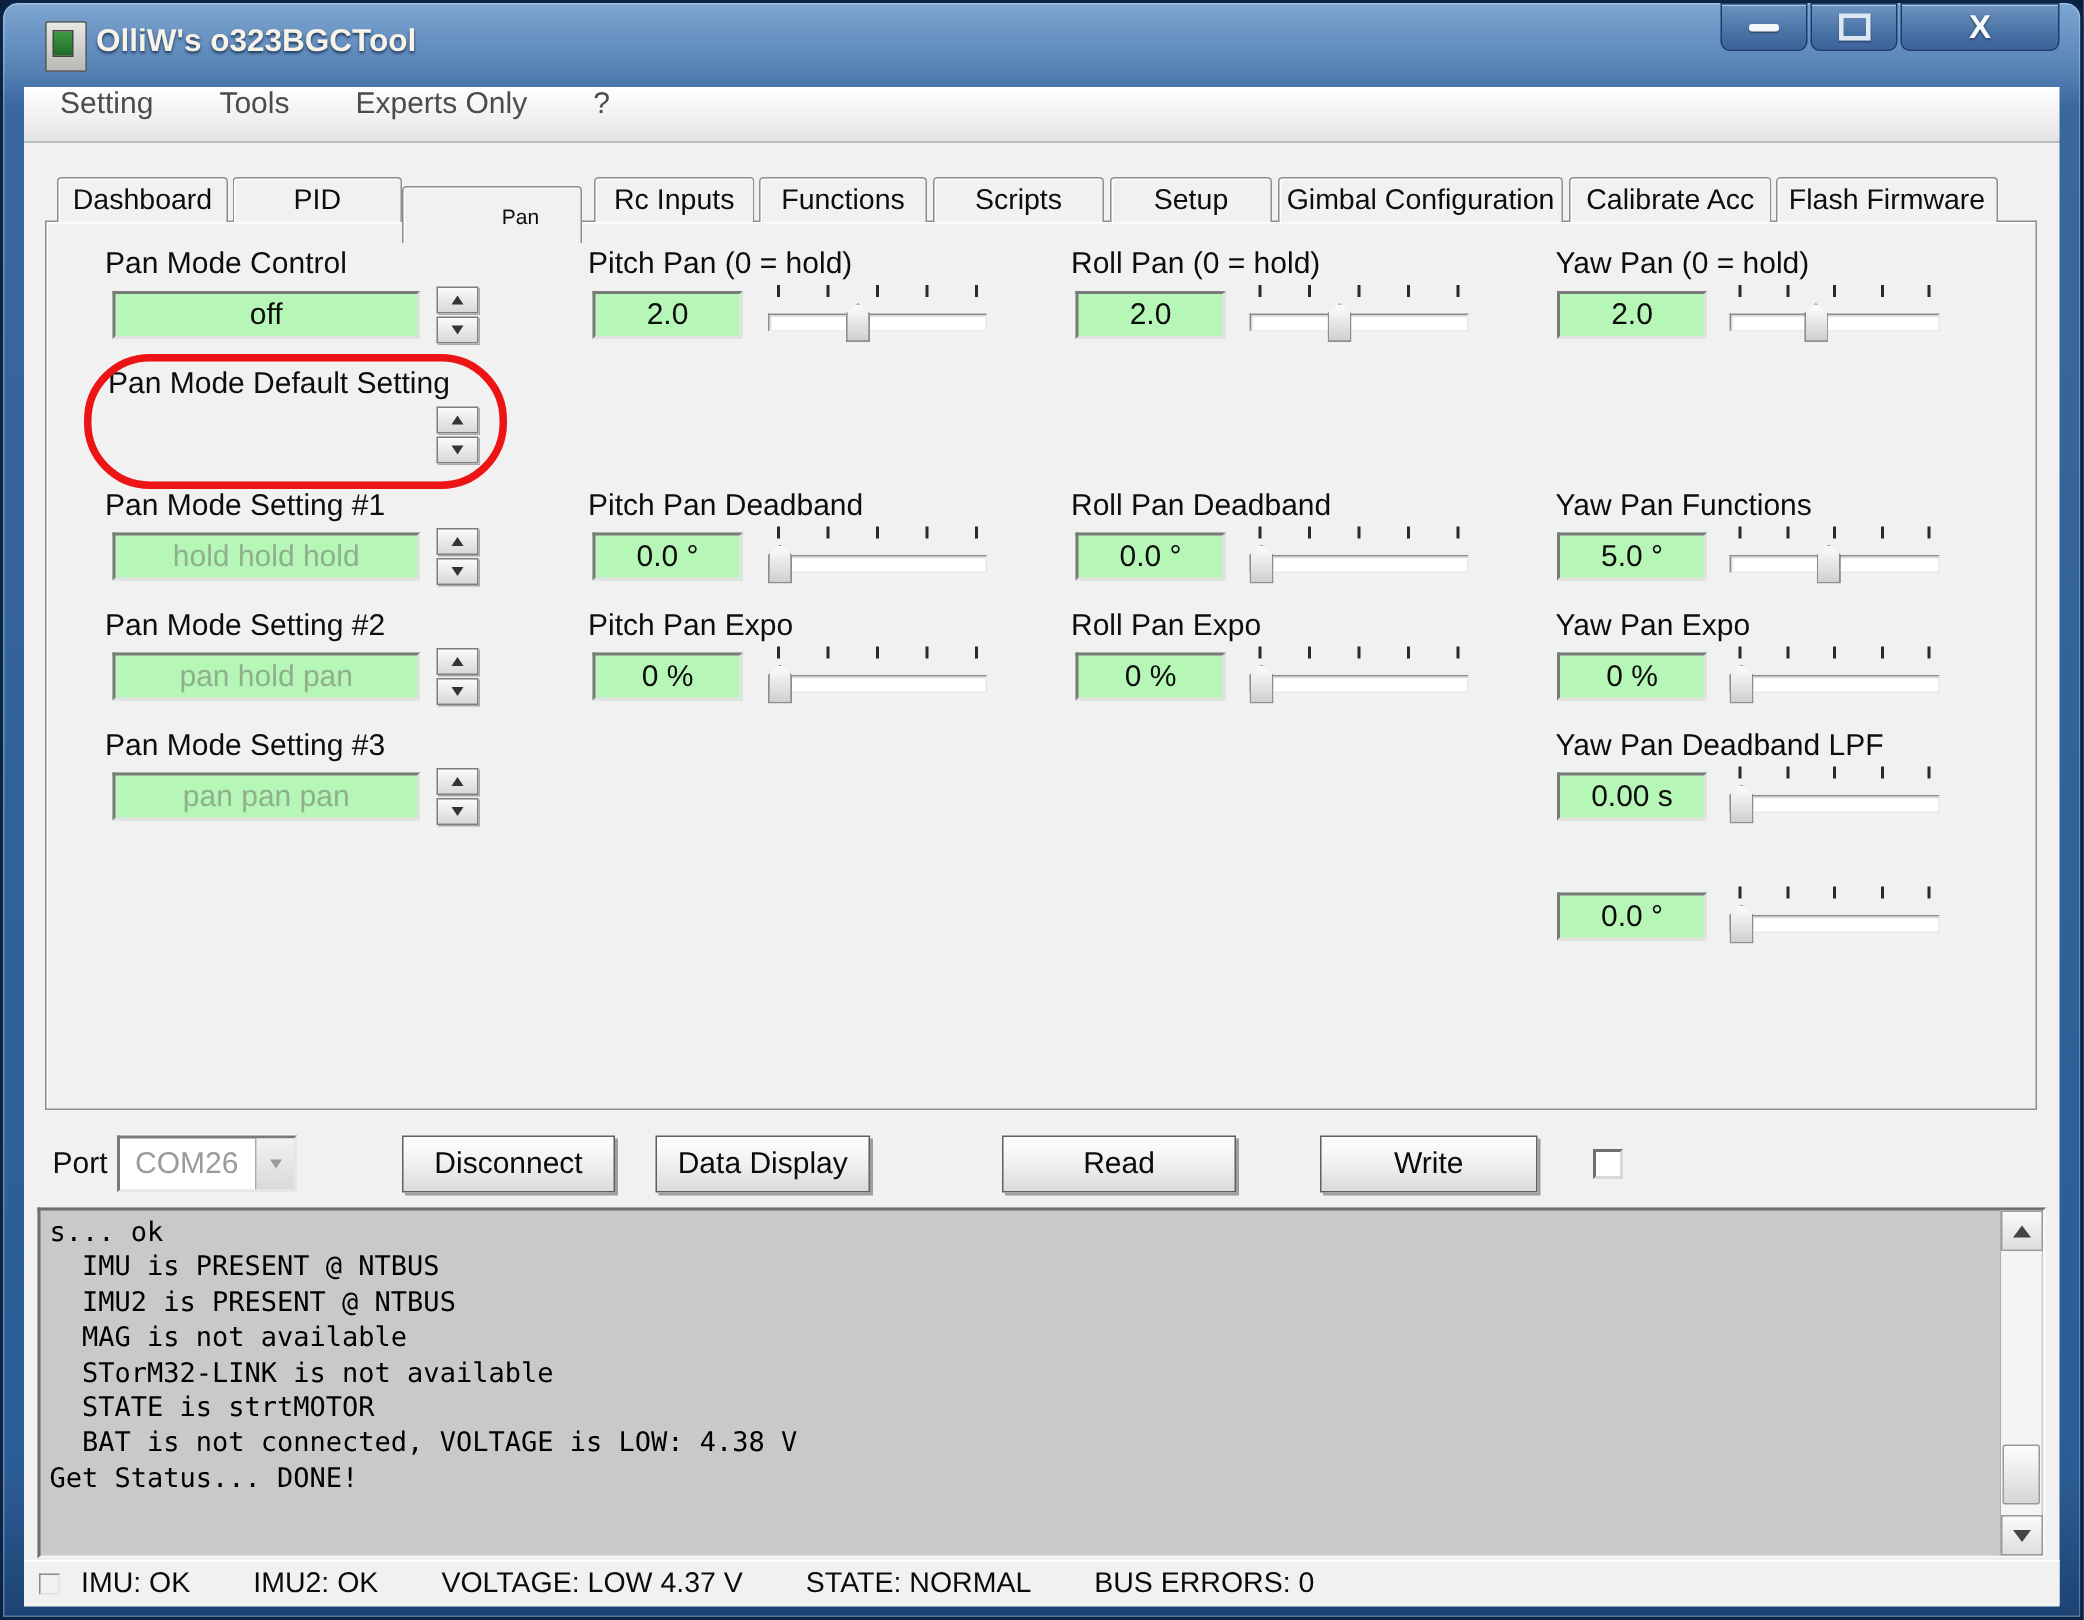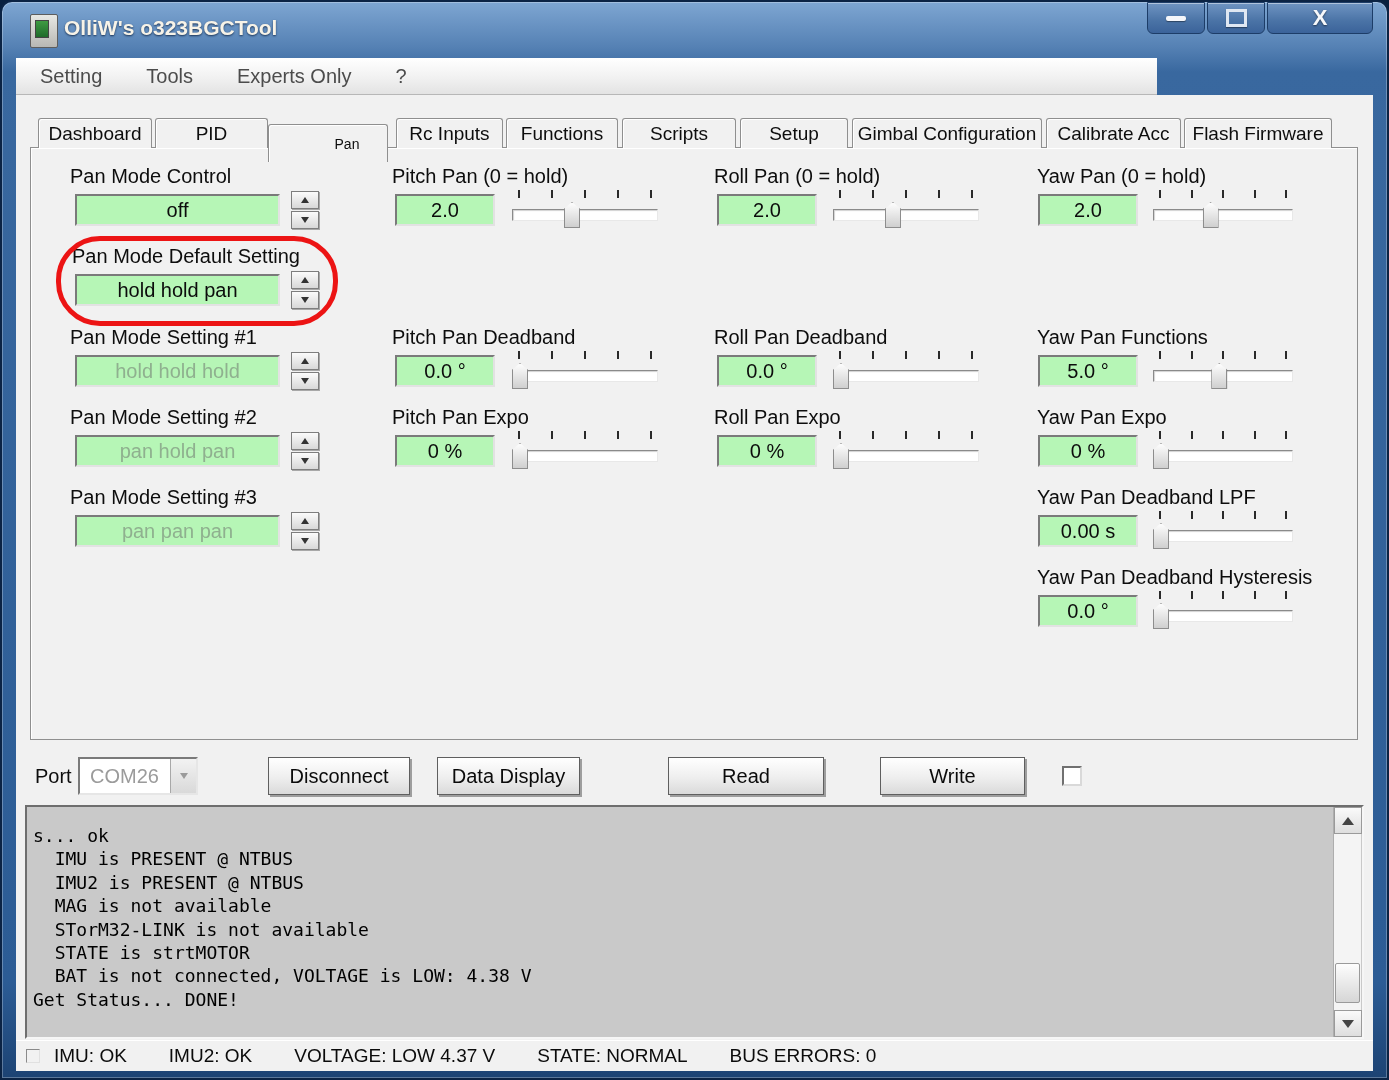--- a/index.html
+++ b/index.html
@@ -37,24 +37,24 @@
     display:flex; align-items:center; justify-content:center;
   }
   .winbtn.min  { width:58px; border-radius:0 0 6px 6px; }
   .winbtn.max  { width:58px; border-radius:0 0 6px 6px; margin-left:2px; }
   .winbtn.close{ width:106px; border-radius:0 0 6px 6px; margin-left:2px; }
   .glyph-min { width:20px; height:5px; background:#f4f6fa; border-radius:2px; box-shadow:0 1px 1px rgba(0,0,0,0.4); }
   .glyph-max { width:15px; height:12px; border:3px solid #dfe7f2; box-shadow:0 1px 1px rgba(0,0,0,0.35); }
   .glyph-close { font-size:22px; font-weight:bold; color:#f6f8fb; text-shadow:0 1px 2px rgba(0,0,0,0.5); line-height:1; }
   
   .menubar {
-    position:absolute; left:16px; top:58px; width:1141px; height:37px;
+    position:absolute; left:16px; top:58px; width:1357px; height:37px;
     background:linear-gradient(180deg,#ffffff,#f1f1f1 55%,#e3e3e3);
     border-bottom:1px solid #b7b7b7; box-sizing:border-box;
-    display:flex; align-items:center; gap:0;
+    display:flex; gap:0;
   }
   .menuitem { padding:0 22px; font-size:20px; color:#4c4c4c; white-space:nowrap; }
   .menuitem:first-child { padding-left:24px; }
   
   .client { position:absolute; left:16px; top:95px; width:1357px; height:975px; background:#f1f1f1; }
   
   .tab {
     position:absolute; top:118px; height:30px; box-sizing:border-box;
     background:#f1f1f1; border:1px solid #8f8f8f; border-bottom:none;
     border-radius:3px 3px 0 0; box-shadow:inset 1px 1px 0 #ffffff;
@@ -127,21 +127,21 @@
   .dd-btn .tri-down { border-top-color:#9a9a9a; }
   .checkbox {
     position:absolute; width:20px; height:20px; box-sizing:border-box; z-index:5;
     background:#ffffff; border:2px solid; border-color:#707070 #d9d9d9 #d9d9d9 #707070;
   }
   
   .console {
     position:absolute; left:25px; top:805px; width:1339px; height:234px; box-sizing:border-box; z-index:5;
     background:#c9c9c9; border:2px solid; border-color:#6e6e6e #f6f6f6 #f6f6f6 #6e6e6e;
     font-family:"DejaVu Sans Mono", monospace; font-size:18px; line-height:23.4px; color:#000;
-    padding:17px 6px; overflow:hidden;
+    padding:3px 6px; overflow:hidden;
   }
   .console .line { white-space:pre; }
   .vscroll {
     position:absolute; left:1333px; top:807px; width:28px; height:230px; z-index:6;
     background:#f4f4f4; border-left:1px solid #adadad; box-sizing:border-box;
   }
   .sbtn {
     position:absolute; left:0; width:28px; height:27px; box-sizing:border-box;
     background:linear-gradient(180deg,#fafafa,#dedede); border:1px solid #9a9a9a;
     display:flex; align-items:center; justify-content:center;
@@ -214,21 +214,20 @@
     <div class="spin">
         <div class="tri-up"></div>
       </div>
     <div class="spin">
         <div class="tri-down"></div>
       </div>
   </div>
 
   <div class="annotation"></div>
   <div class="lbl" style="left:72px;top:245px;">Pan Mode Default Setting</div>
-  <div class="gfield" style="left:75px;top:274px;width:205px;">hold hold pan</div>
   <div class="spinner" style="left:291px;top:271px;">
     <div class="spin">
         <div class="tri-up"></div>
       </div>
     <div class="spin">
         <div class="tri-down"></div>
       </div>
   </div>
 
   <div class="lbl" style="left:70px;top:326px;">Pan Mode Setting #1</div>
@@ -397,21 +396,20 @@
         <div class="tick"></div>
         <div class="tick"></div>
         <div class="tick"></div>
         <div class="tick"></div>
         <div class="tick"></div>
       </div>
     <div class="track"></div>
     <div class="thumb" style="left: calc(0% + 0px);"></div>
   </div>
 
-  <div class="lbl" style="left:1037px;top:566px;">Yaw Pan Deadband Hysteresis</div>
   <div class="gfield" style="left:1038px;top:595px;width:100px;">0.0 °</div>
   <div class="slider" style="left:1153px;top:590px;width:140px;">
     <div class="ticks">
         <div class="tick"></div>
         <div class="tick"></div>
         <div class="tick"></div>
         <div class="tick"></div>
         <div class="tick"></div>
       </div>
     <div class="track"></div>

